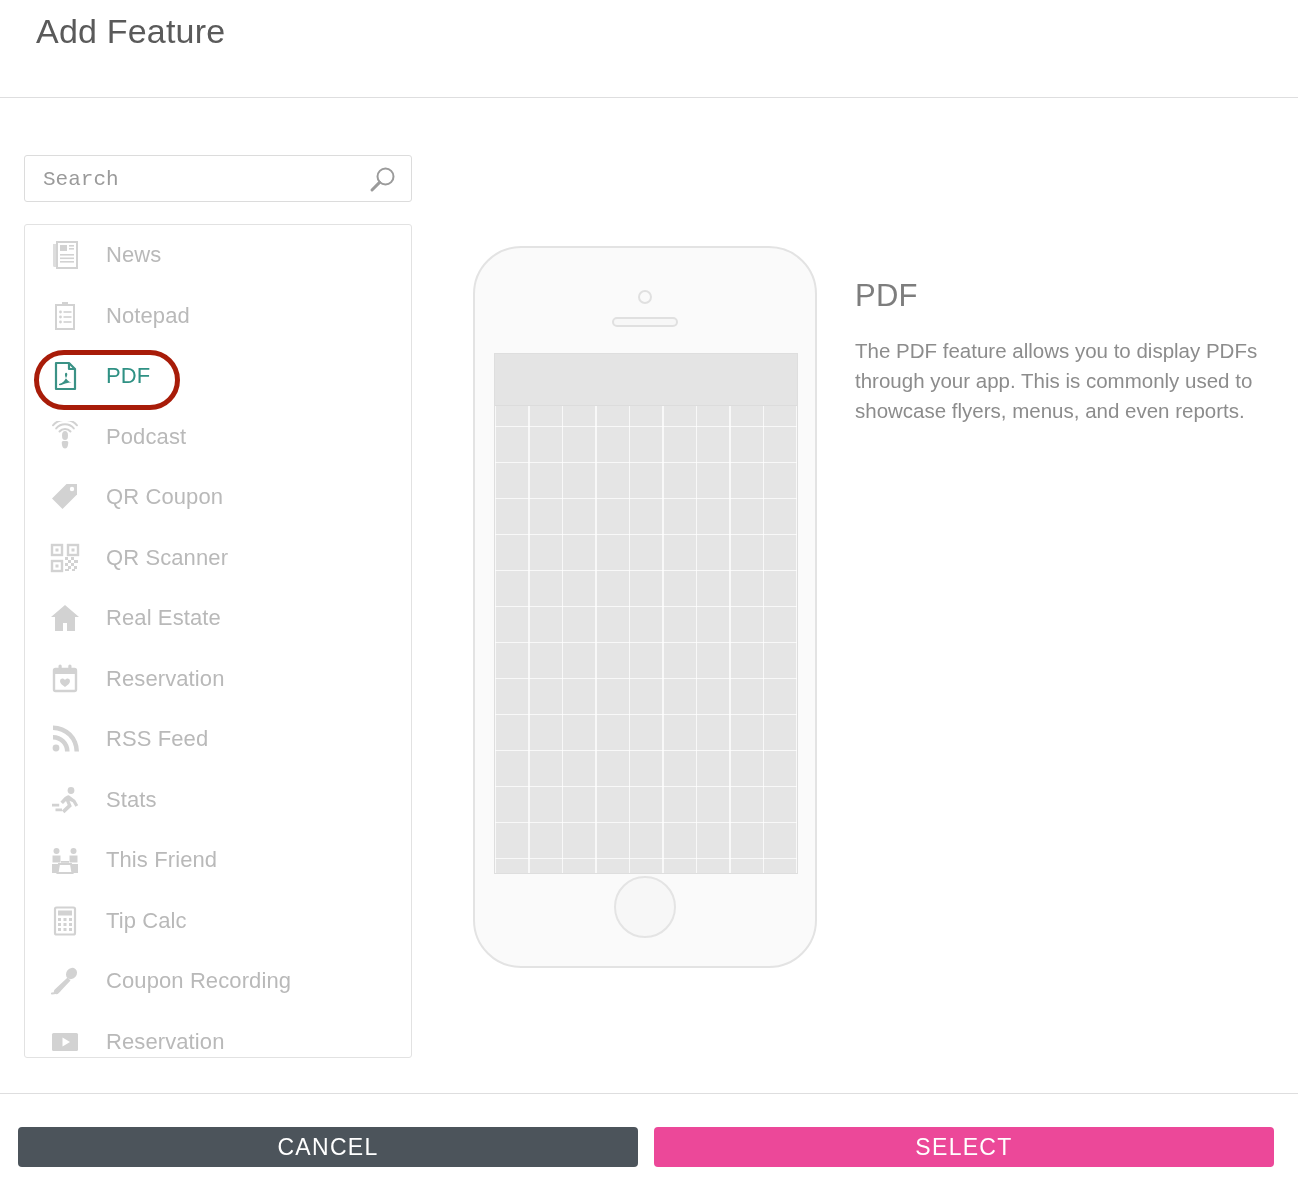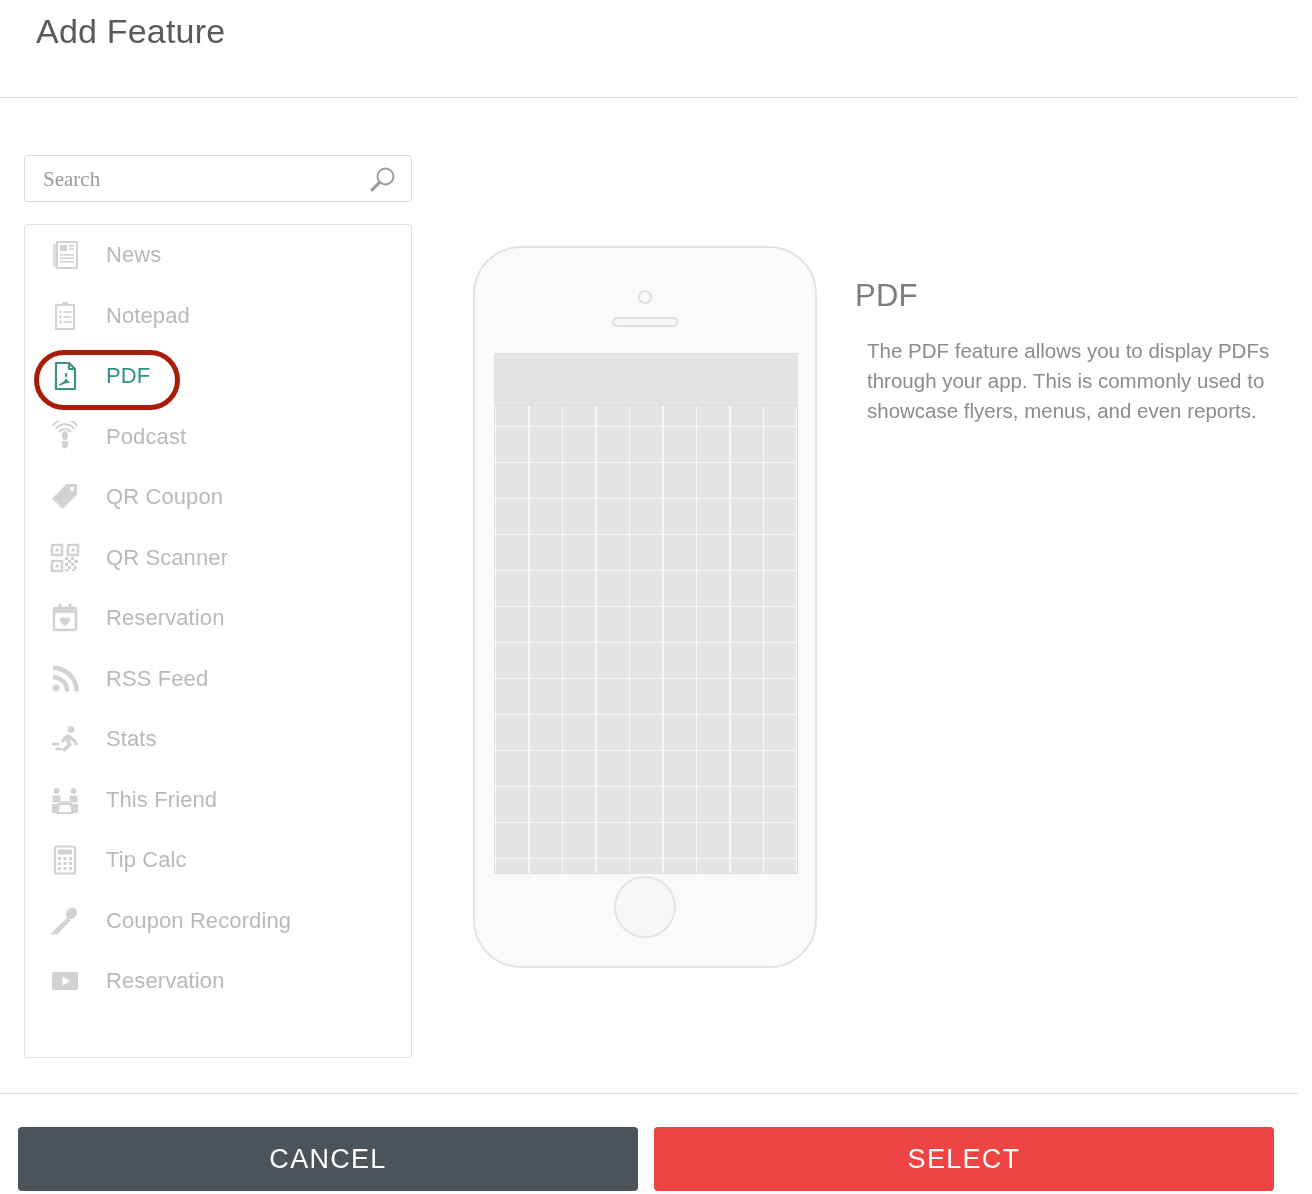--- a/index.html
+++ b/index.html
@@ -49,21 +49,21 @@
   }
   .search-input {
     position: absolute;
     left: 16px;
     top: 0;
     width: 320px;
     height: 45px;
     border: none;
     outline: none;
     background: transparent;
-    font-family: Liberation Serif, serif;
+    font-family: Liberation Mono, monospace;
     font-size: 21px;
     color: #0f766e;
   }
   .search-input::placeholder { color: #9a9a9a; opacity: 1; }
   .search-icon {
     position: absolute;
     right: 14px;
     top: 9px;
     width: 30px;
     height: 30px;
@@ -213,57 +213,57 @@
     font-size: 31px;
     color: #7d7d7d;
     font-weight: 400;
     margin: 0 0 22px 0;
     letter-spacing: 0.2px;
   }
   .detail-desc {
     font-size: 20.5px;
     line-height: 30px;
     color: #8c8c8c;
-    margin: 12px;
+    margin: 0;
     width: 425px;
   }
 
   
   .footer-divider {
     position: absolute;
     left: 0;
     top: 1093px;
     width: 1298px;
     height: 1px;
     background: #dededf;
   }
   .btn {
     position: absolute;
     top: 1127px;
-    height: 64px;
+    height: 40px;
     border: none;
     border-radius: 4px;
     color: #ffffff;
     font-family: "Liberation Sans", sans-serif;
-    font-size: 27px;
+    font-size: 23px;
     letter-spacing: 1.3px;
     cursor: pointer;
     display: flex;
     align-items: center;
     justify-content: center;
   }
   .btn-cancel {
     left: 18px;
     width: 620px;
     background: #4c545b;
   }
   .btn-select {
     left: 654px;
     width: 620px;
-    background: #ef4444;
+    background: #ec4899;
   }
 </style>
 </head>
 <body>
 
 <div class="dialog-title">Add Feature</div>
 <div class="header-divider"></div>
 
 <div class="search-box">
   <input class="search-input" type="text" placeholder="Search" style="">
@@ -357,20 +357,28 @@
             <rect x="25" y="24" width="3" height="3"></rect>
             <rect x="16" y="27" width="4" height="2"></rect>
             <rect x="23" y="27" width="3" height="2"></rect>
           </svg>
         </span>
         <span class="feature-label">QR Scanner</span>
       </div>
       <div class="feature-item">
         <span class="feature-icon">
           <svg viewBox="0 0 32 32" width="32" height="32" fill="currentColor">
+            <path d="M16 3 2 15h4v14h8v-8h4v8h8V15h4z"></path>
+          </svg>
+        </span>
+        <span class="feature-label">Real Estate</span>
+      </div>
+      <div class="feature-item">
+        <span class="feature-icon">
+          <svg viewBox="0 0 32 32" width="32" height="32" fill="currentColor">
             <rect x="5" y="6" width="22" height="22" rx="1.5" fill="none" stroke="currentColor" stroke-width="2.4"></rect>
             <rect x="5" y="6" width="22" height="5"></rect>
             <rect x="9.5" y="1.5" width="3.2" height="6.5" rx="1.6"></rect>
             <rect x="19.3" y="1.5" width="3.2" height="6.5" rx="1.6"></rect>
             <path d="M16 24c-2.8-2-5-3.6-5-6a2.6 2.6 0 0 1 5-1 2.6 2.6 0 0 1 5 1c0 2.4-2.2 4-5 6z"></path>
           </svg>
         </span>
         <span class="feature-label">Reservation</span>
       </div>
       <div class="feature-item">

